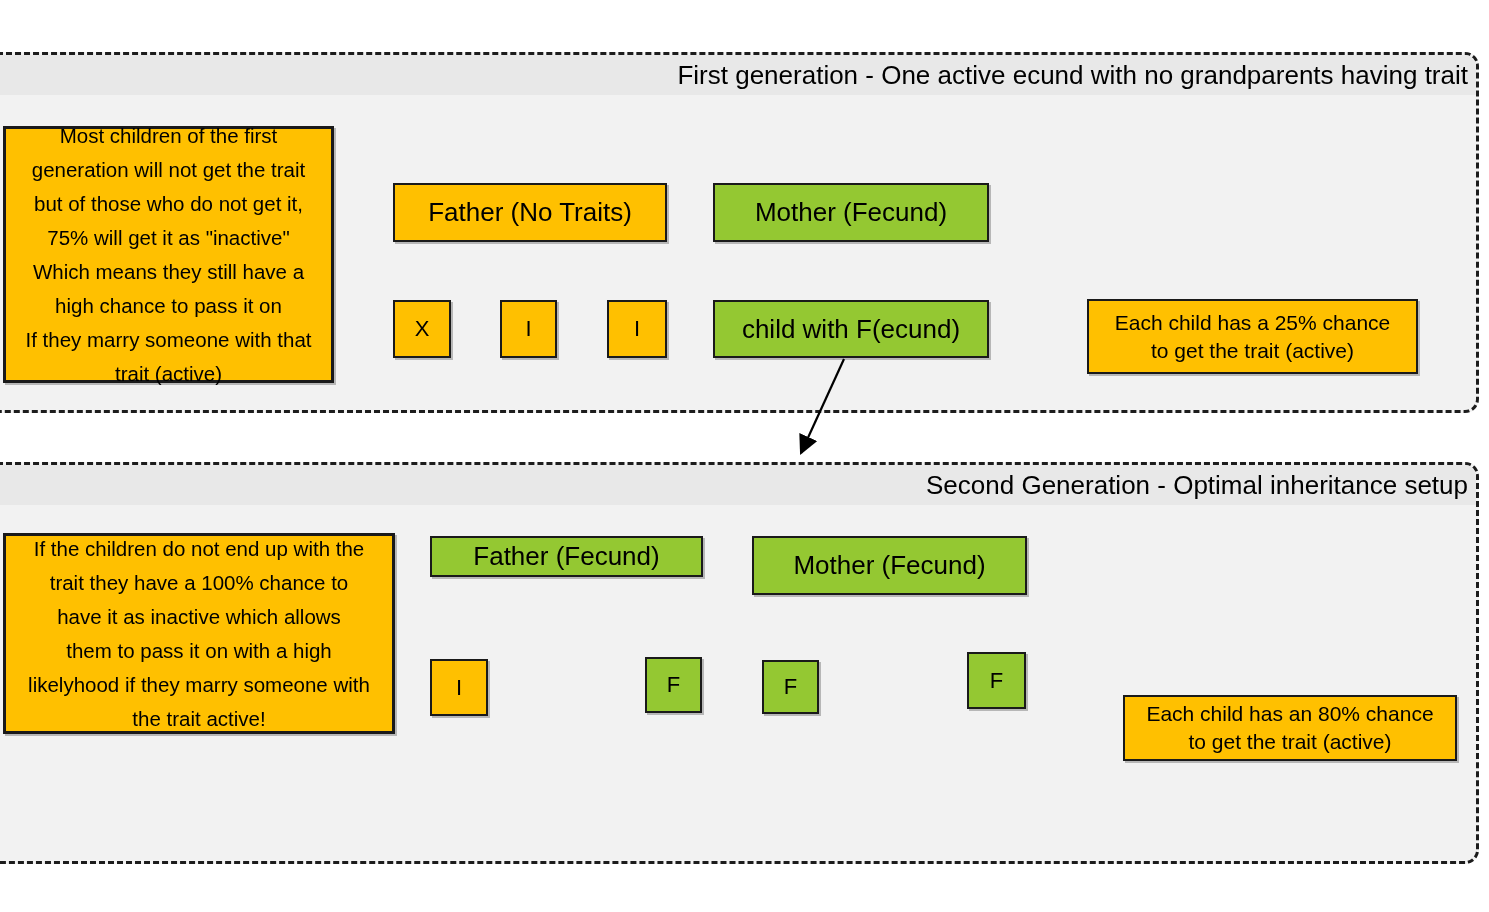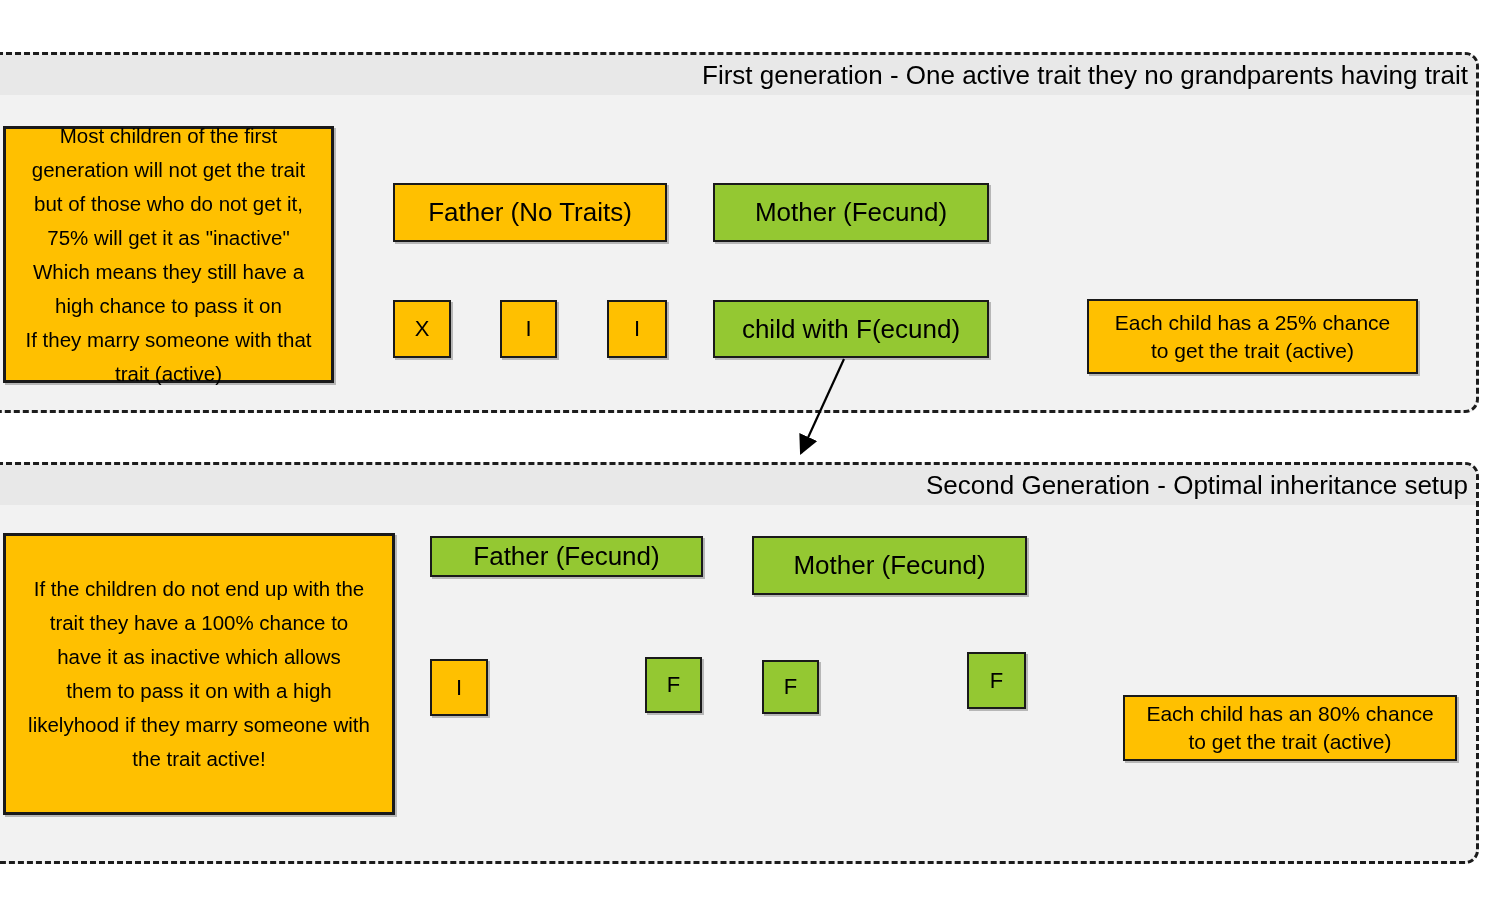--- a/index.html
+++ b/index.html
@@ -70,42 +70,42 @@
   
   #g1-note   { left: 3px;    top: 126px; width: 331px; height: 257px; }
   #g1-father { left: 393px;  top: 183px; width: 274px; height: 59px; }
   #g1-mother { left: 713px;  top: 183px; width: 276px; height: 59px; }
   #g1-c0     { left: 393px;  top: 300px; width: 58px;  height: 58px; }
   #g1-c1     { left: 500px;  top: 300px; width: 57px;  height: 58px; }
   #g1-c2     { left: 607px;  top: 300px; width: 60px;  height: 58px; }
   #g1-c3     { left: 713px;  top: 300px; width: 276px; height: 58px; }
   #g1-chance { left: 1087px; top: 299px; width: 331px; height: 75px; }
   
-  #g2-note   { left: 3px;    top: 533px; width: 392px; height: 282px; }
+  #g2-note   { left: 3px;    top: 533px; width: 392px; height: 201px; }
   #g2-father { left: 430px;  top: 536px; width: 273px; height: 41px; }
   #g2-mother { left: 752px;  top: 536px; width: 275px; height: 59px; }
   #g2-c0     { left: 430px;  top: 659px; width: 58px;  height: 57px; }
   #g2-c1     { left: 645px;  top: 657px; width: 57px;  height: 56px; }
   #g2-c2     { left: 762px;  top: 660px; width: 57px;  height: 54px; }
   #g2-c3     { left: 967px;  top: 652px; width: 59px;  height: 57px; }
   #g2-chance { left: 1123px; top: 695px; width: 334px; height: 66px; }
   #arrow-layer {
     position: absolute;
     top: 0; left: 0;
     pointer-events: none;
   }
 </style>
 </head>
 <body>
 
 <div id="page">
 
   <div class="section" id="section-gen1">
     <div class="section-title-band">
-      <span>First generation - One active trait they no grandparents having trait</span>
+      <span>First generation - One active ecund with no grandparents having trait</span>
     </div>
   </div>
 
   <div class="box yellow note-box" id="g1-note">Most children of the first
 generation will not get the trait
 but of those who do not get it,
 75% will get it as "inactive"
 Which means they still have a
 high chance to pass it on
 If they marry someone with that

